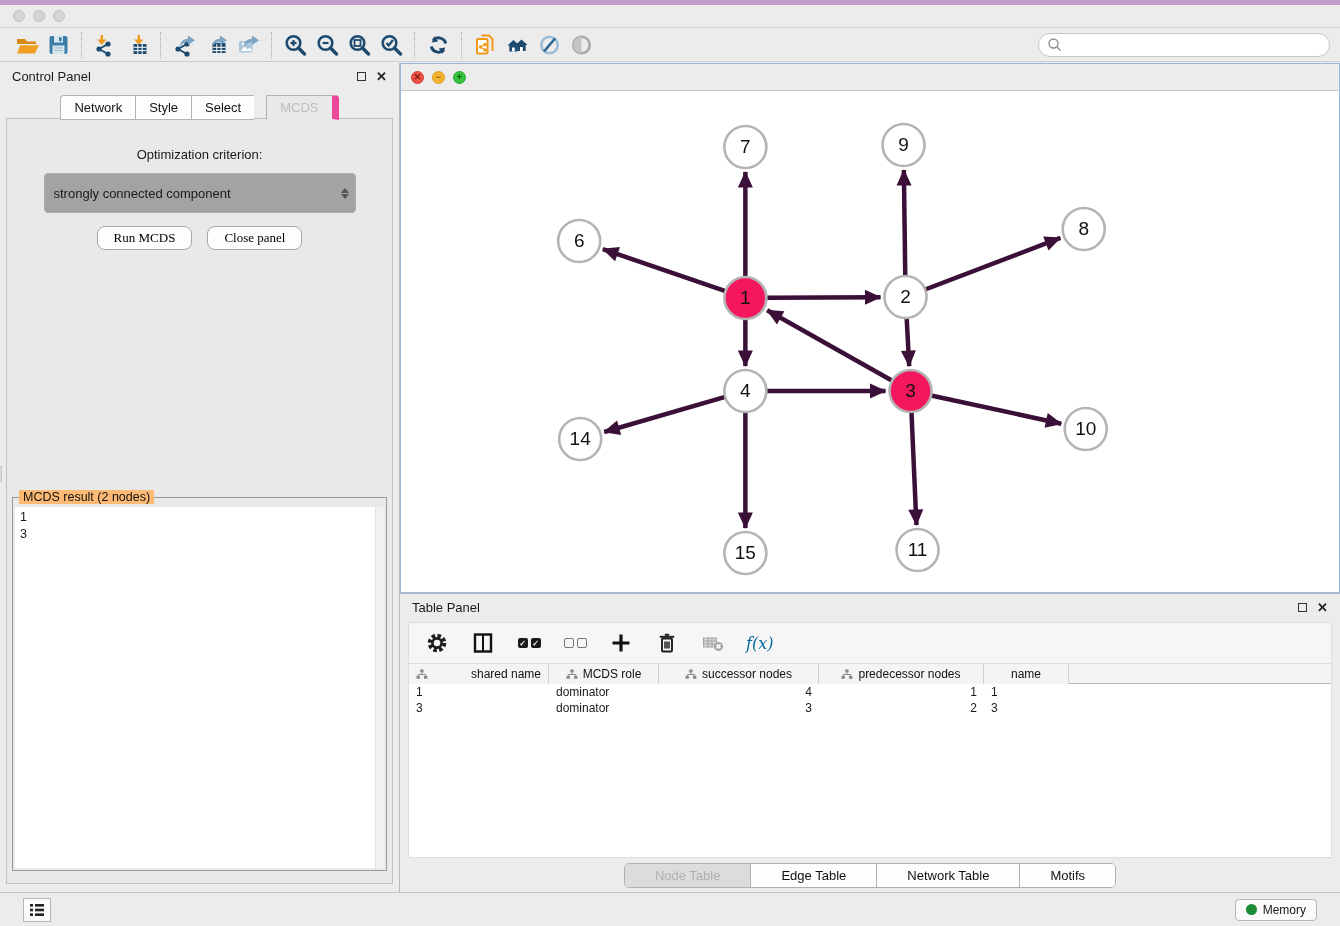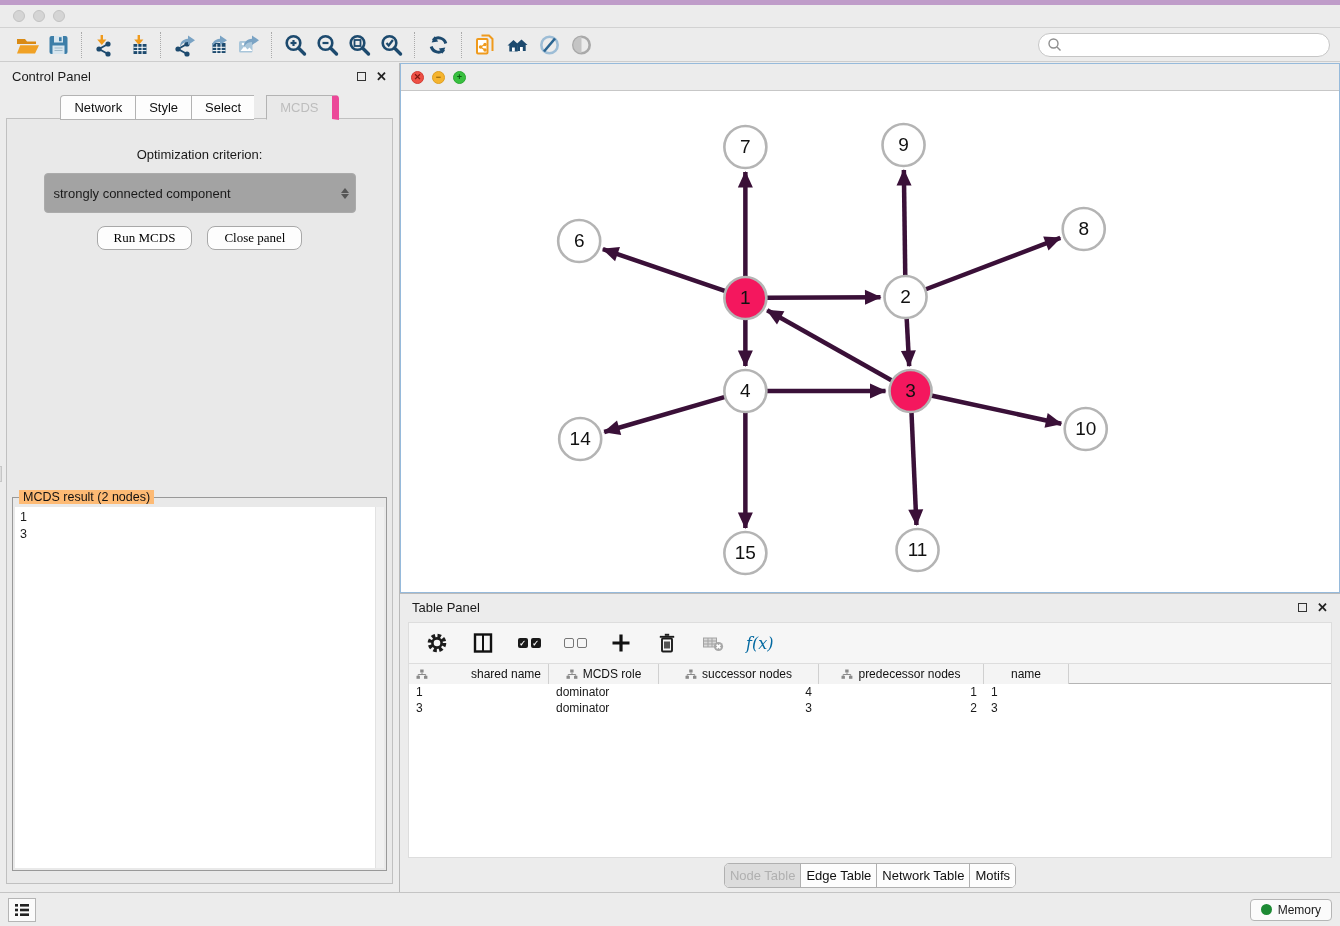--- a/index.html
+++ b/index.html
@@ -136,28 +136,28 @@
   .tp-row { display:flex; height:16px; }
   .tp-cell { font-size:12px; padding:0 7px; height:16px; line-height:16px; overflow:hidden; }
   .tp-hcell:nth-child(1), .tp-cell:nth-child(1) { width:140px;gap:43px; }
   .tp-hcell:nth-child(2), .tp-cell:nth-child(2) { width:110px; }
   .tp-hcell:nth-child(3), .tp-cell:nth-child(3) { width:160px; }
   .tp-hcell:nth-child(4), .tp-cell:nth-child(4) { width:165px; }
   .tp-hcell:nth-child(5), .tp-cell:nth-child(5) { width:85px; }
   .tp-cell:nth-child(3), .tp-cell:nth-child(4) { text-align:right; }
   .tp-tabs { height:34px; display:flex; justify-content:center; align-items:center; flex:none; }
   .tp-tabgroup { display:flex; border:1px solid #b0b0b0; border-radius:5px; overflow:hidden; background:#fdfdfd; }
-  .tp-tab { font-size:13px; padding:4px 5px; border-left:1px solid #b0b0b0; color:#111; cursor:default; background:#fdfdfd; }
+  .tp-tab { font-size:13px; padding:4px 30px; border-left:1px solid #b0b0b0; color:#111; cursor:default; background:#fdfdfd; }
   .tp-tab:first-child { border-left:none; }
   .tp-tab.active { background:#dcdcdc; color:#b0b0b0; }
   
   .status-bar {
     position:absolute; bottom:0; left:0; right:0; height:34px;
     border-top:1px solid #c4c4c4; background:#ececec;
-    display:flex; align-items:center; padding:0 8px;
+    display:flex; align-items:center; padding:0 23px;
   }
   .task-btn {
     width:28px; height:24px; background:#fbfbfb; border:1px solid #b5b5b5;
     display:flex; align-items:center; justify-content:center; cursor:default;
   }
   .memory-btn {
     margin-left:auto; background:#fbfbfb; border:1px solid #b5b5b5; border-radius:4px;
     display:flex; align-items:center; gap:6px; padding:3px 10px; font-size:12px; cursor:default;
   }
   .memory-dot { width:11px; height:11px; border-radius:50%; background:#1d8a34; }

